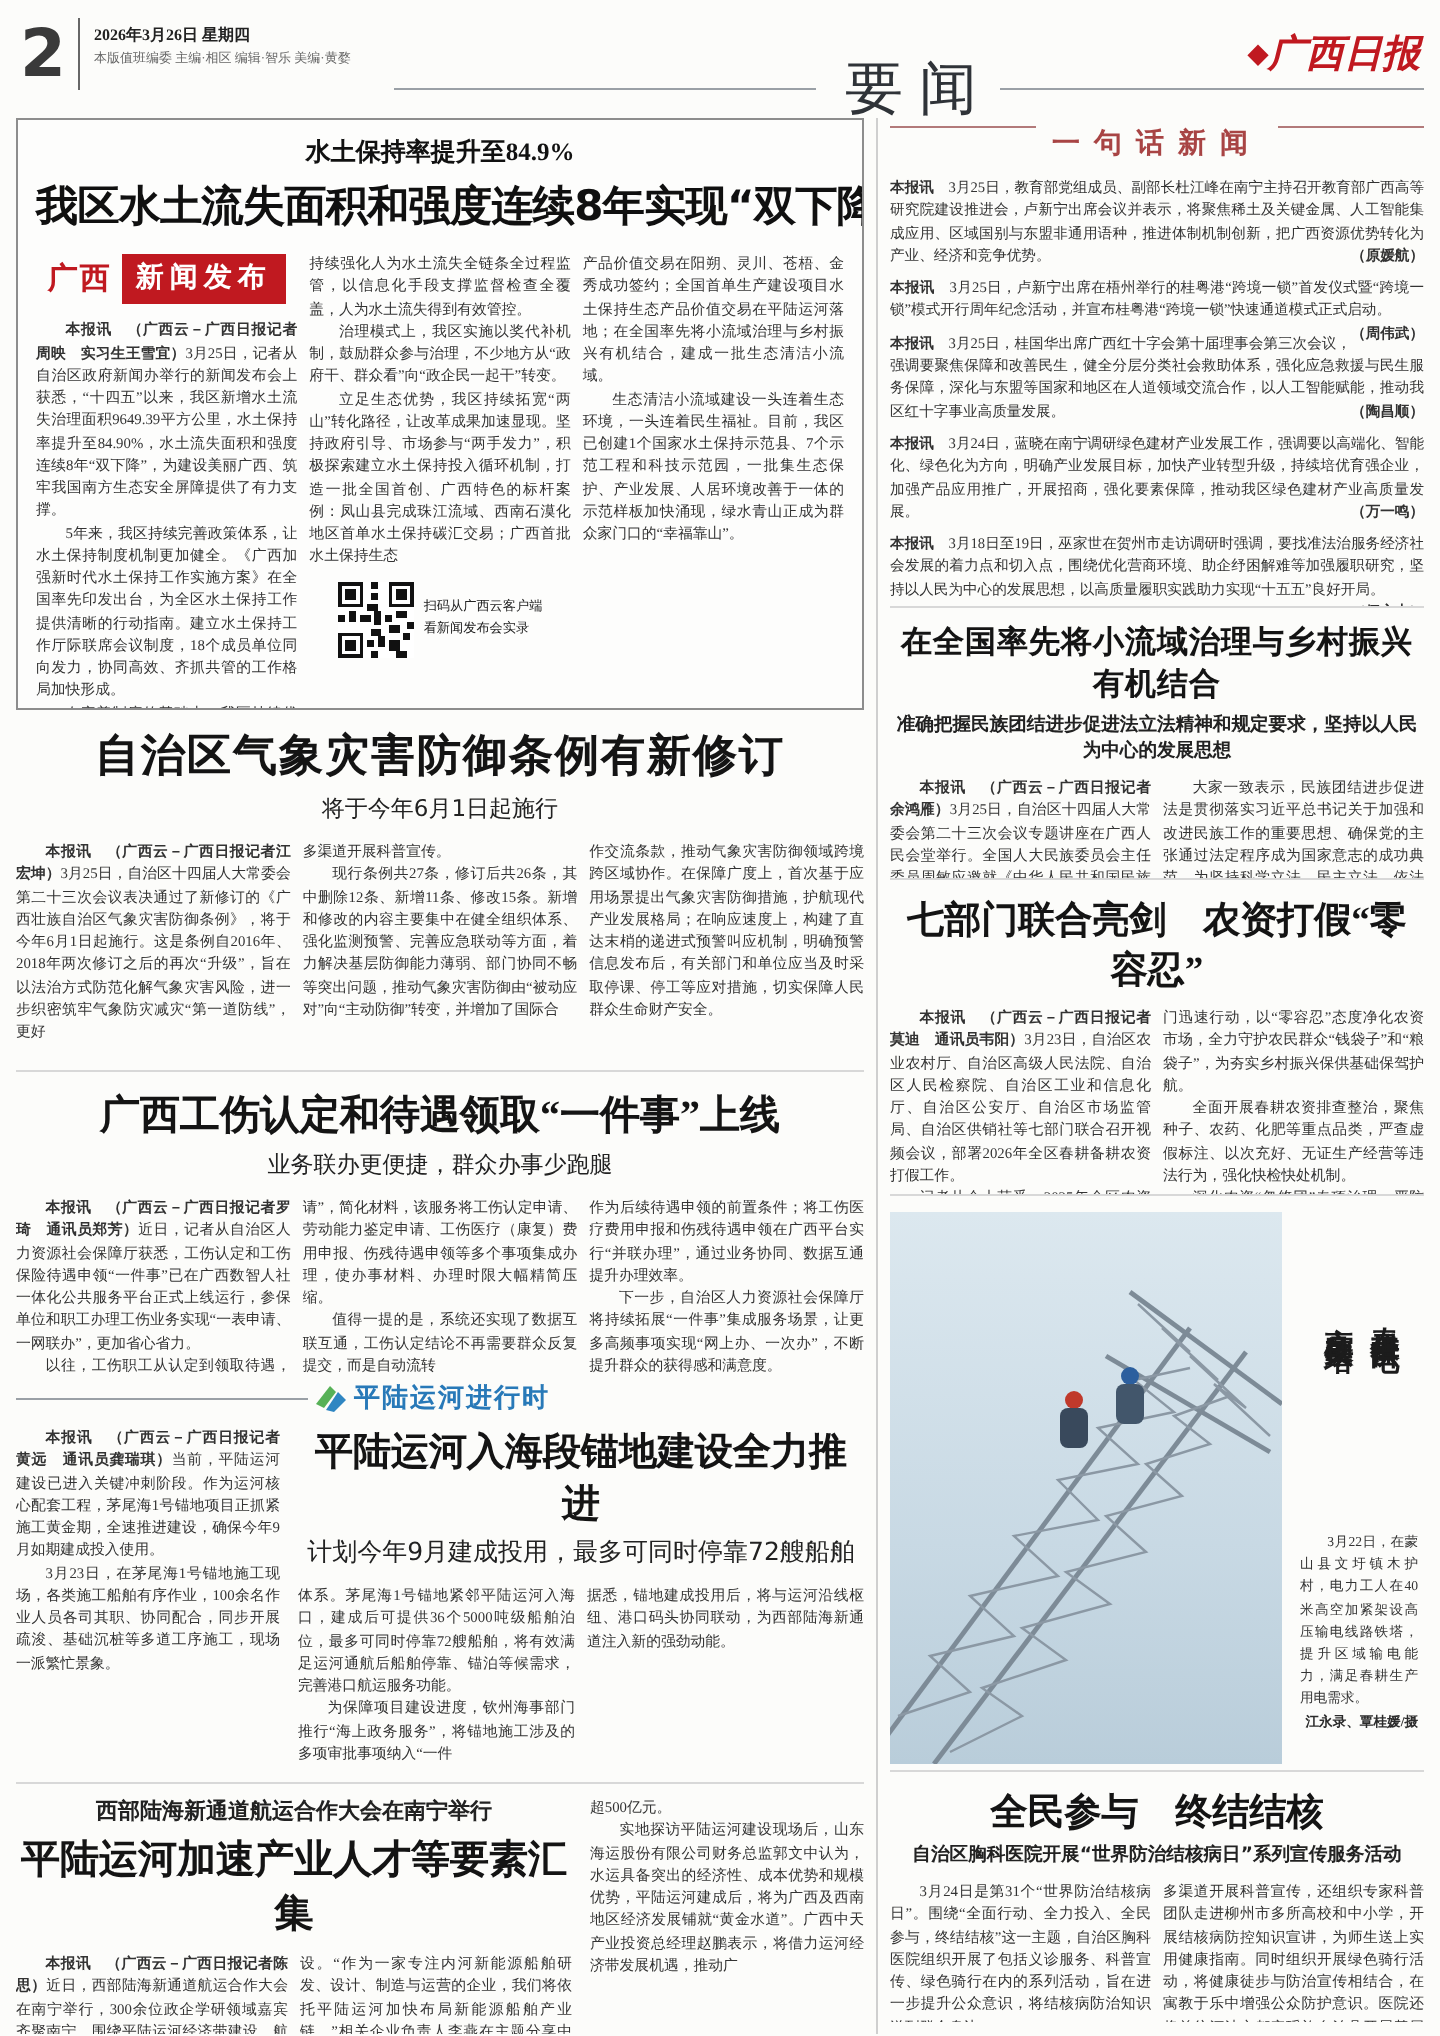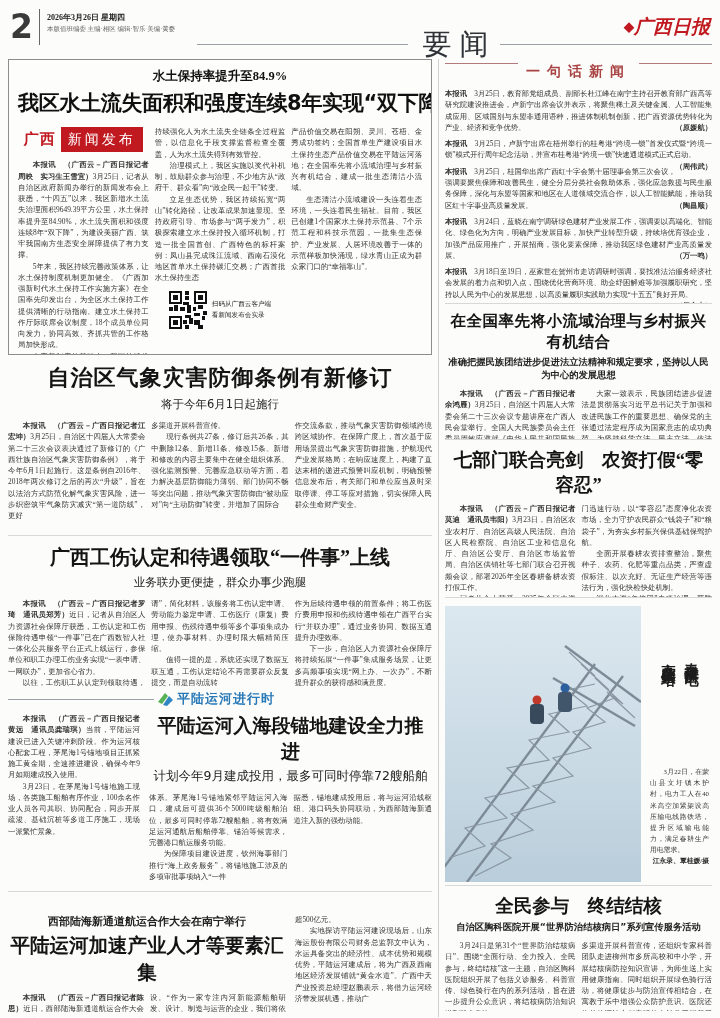--- a/index.html
+++ b/index.html
@@ -32,21 +32,21 @@
   .ncol p,.paras p{text-indent:2em;margin:0}
   .paras.cont p:first-child{text-indent:0}
   .lead-b{font-weight:bold}
 
   
   .box-article{border:1px solid #8d8d8d;padding:8px 9px 6px;height:296px;overflow:hidden;background:#fdfdfc}
   .kicker{text-align:center;font-size:12.5px;font-weight:bold;color:#111}
   .headline-xl{text-align:center;font-size:21px;font-weight:900;font-family:"DejaVu Sans",sans-serif;color:#101010;margin:4px 0 9px;white-space:nowrap;letter-spacing:-.3px}
   .badge-row{display:flex;align-items:center;justify-content:center;gap:5px;margin:1px 0 7px}
   .badge-prefix{color:#c01920;font-size:15px;font-weight:900;font-family:"DejaVu Sans",sans-serif;letter-spacing:1px}
-  .badge-label{background:#c01920;color:#fff;font-size:14px;font-weight:400;font-family:"DejaVu Sans",sans-serif;padding:2px 7px;letter-spacing:3px}
+  .badge-label{background:#c01920;color:#fff;font-size:14px;font-weight:700;font-family:"DejaVu Sans",sans-serif;padding:2px 7px;letter-spacing:3px}
   .qr-row{display:flex;align-items:center;justify-content:center;gap:5px;margin-top:7px}
   .qr-row svg{width:38px;height:38px;flex:none}
   .qr-caption{font-size:6.6px;line-height:1.6;color:#222}
 
   
   .article{overflow:hidden;padding-top:8px}
   .art-qixiang{height:178px}
   .art-gongshang{height:152px;border-top:1px solid #d8d8d8;margin-top:2px}
   .headline-l{text-align:center;font-size:22px;font-weight:bold;color:#141414;letter-spacing:1px}
   .subhead{text-align:center;font-size:11.5px;font-family:"DejaVu Sans",sans-serif;color:#222;margin:4px 0 8px}
@@ -59,21 +59,21 @@
   .pl-logo{display:flex;align-items:center;gap:4px;margin-left:4px}
   .pl-logo svg{width:15px;height:13px}
   .pl-logo b{font-size:13px;font-family:"DejaVu Sans",sans-serif;color:#2879b8;letter-spacing:1px}
   .pl-body{display:flex;gap:9px;margin-top:4px}
   .pl-col1{width:132px;flex:none}
   .pl-right{flex:1;min-width:0}
   .pl-right .headline-m{font-size:19px}
   .pl-right .subhead{font-size:12.5px;margin:3px 0 7px}
 
   
-  .bottom-art{height:126px;overflow:hidden;margin-top:2px;display:flex;gap:9px;padding-top:22px;border-top:1px solid #d8d8d8}
+  .bottom-art{height:126px;overflow:hidden;margin-top:2px;display:flex;gap:9px;padding-top:6px;border-top:1px solid #d8d8d8}
   .ba-left{width:278px;flex:none}
   .ba-kicker{text-align:center;font-size:11px;font-weight:bold;font-family:"DejaVu Sans",sans-serif;color:#222}
   .ba-headline{text-align:center;font-size:19.5px;font-weight:bold;color:#141414;margin:3px 0 6px}
   .ba-col3{flex:1;min-width:0}
 
   
   .brief{height:244px;overflow:hidden}
   .brief-head{display:flex;align-items:flex-start;margin:4px 0 7px}
   .brief-head .line{flex:1;height:1px;background:#b27a7a}
   .brief-title{font-size:14px;font-weight:bold;letter-spacing:7px;color:#a84444;padding:0 8px;font-family:"DejaVu Sans",sans-serif}

